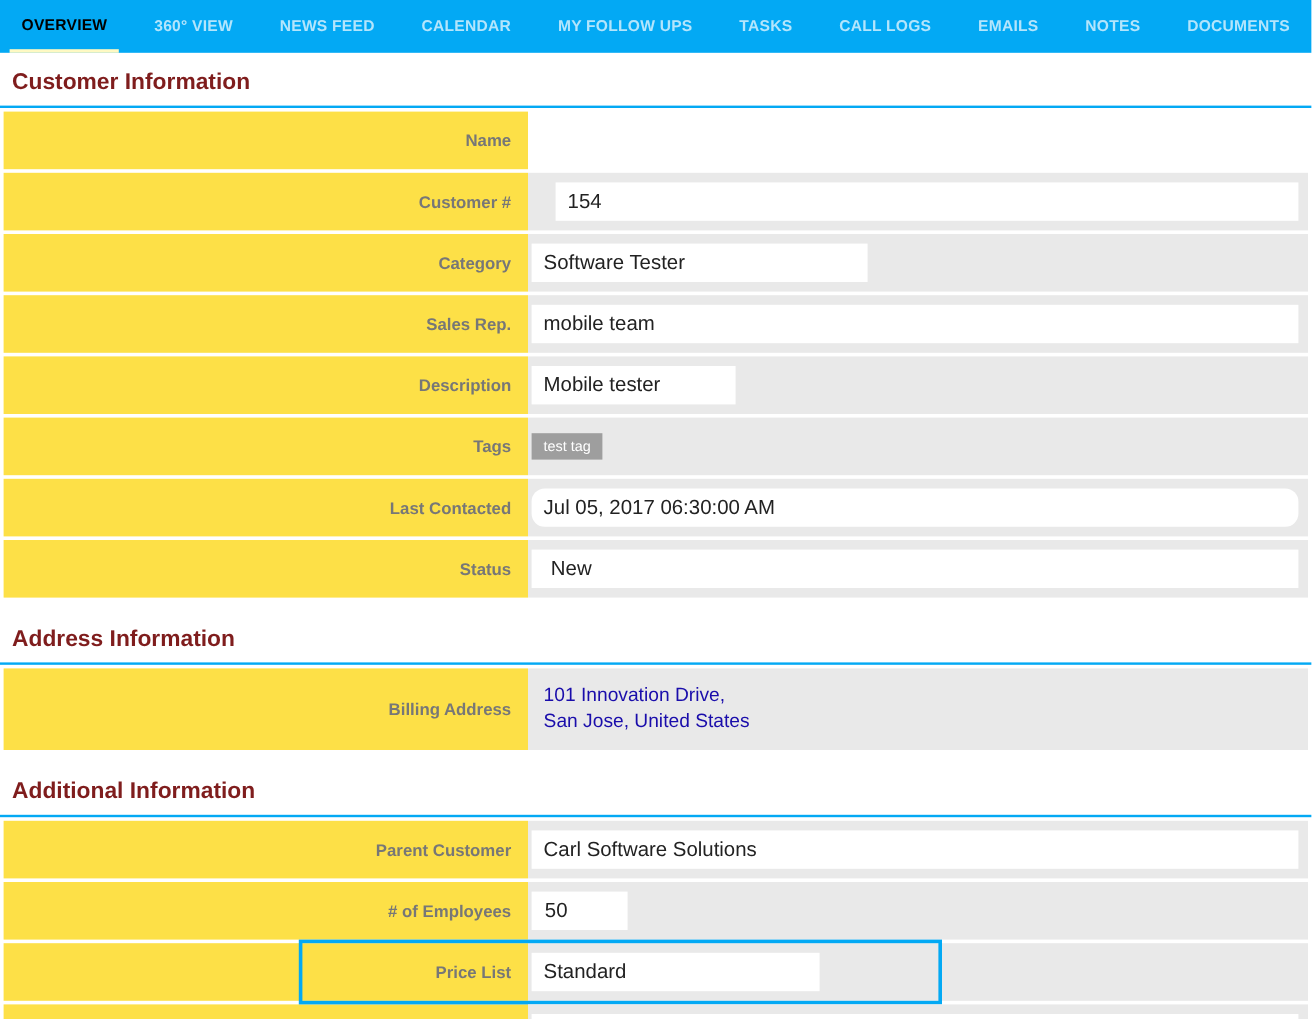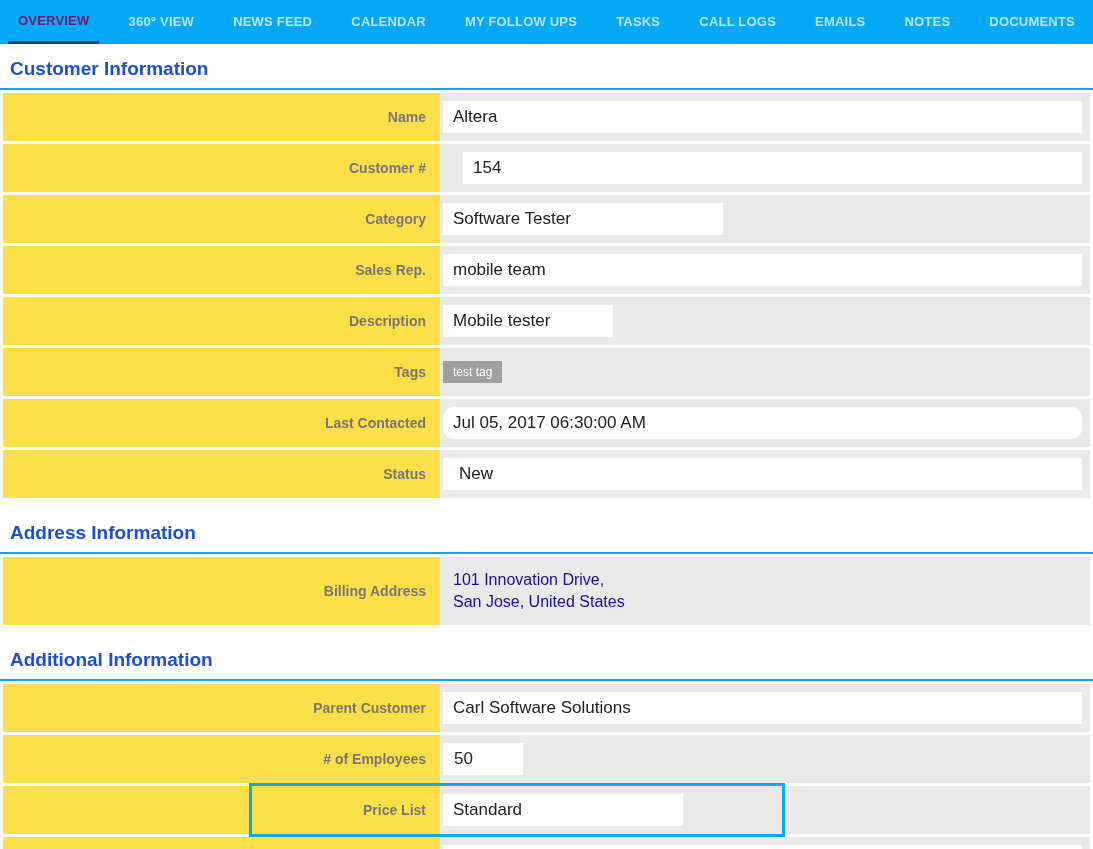--- a/index.html
+++ b/index.html
@@ -18,29 +18,29 @@
       font-size: 13px;
       font-weight: bold;
       letter-spacing: 0.2px;
       padding: 0 10px;
       height: 44px;
       line-height: 44px;
       cursor: pointer;
       white-space: nowrap;
     }
     .tab.active {
-      color: #701a75;
-      border-bottom: 3px solid #0c4a6e;
+      color: #000000;
+      border-bottom: 3px solid #fef9c3;
       line-height: 41px;
     }
 
     .section-title {
       font-size: 19px;
       font-weight: bold;
-      color: #1d4ed8;
+      color: #7f1d1d;
       padding: 14px 10px 8px 10px;
       border-bottom: 2px solid #03a9f4;
     }
 
     .row {
       display: flex;
       margin: 3px 3px 0 3px;
       min-height: 48px;
     }
     .row-label {
@@ -97,23 +97,20 @@
   <div class="tab">CALL LOGS</div>
   <div class="tab">EMAILS</div>
   <div class="tab">NOTES</div>
   <div class="tab">DOCUMENTS</div>
 </div>
 
 <div class="section-title">Customer Information</div>
 
 <div class="row">
   <div class="row-label">Name</div>
-  <div class="row-value">
-    <span class="value-inner" style="flex:1;">Altera</span>
-  </div>
 </div>
 
 <div class="row">
   <div class="row-label">Customer #</div>
   <div class="row-value">
     <span class="value-inner" style="flex:1;margin-left:20px;">154</span>
   </div>
 </div>
 
 <div class="row">

